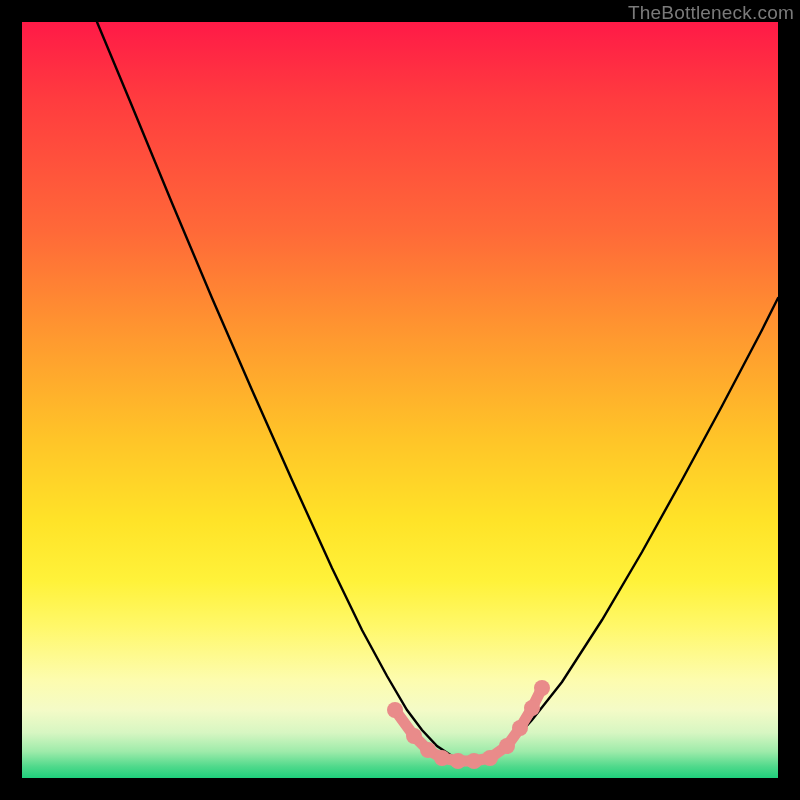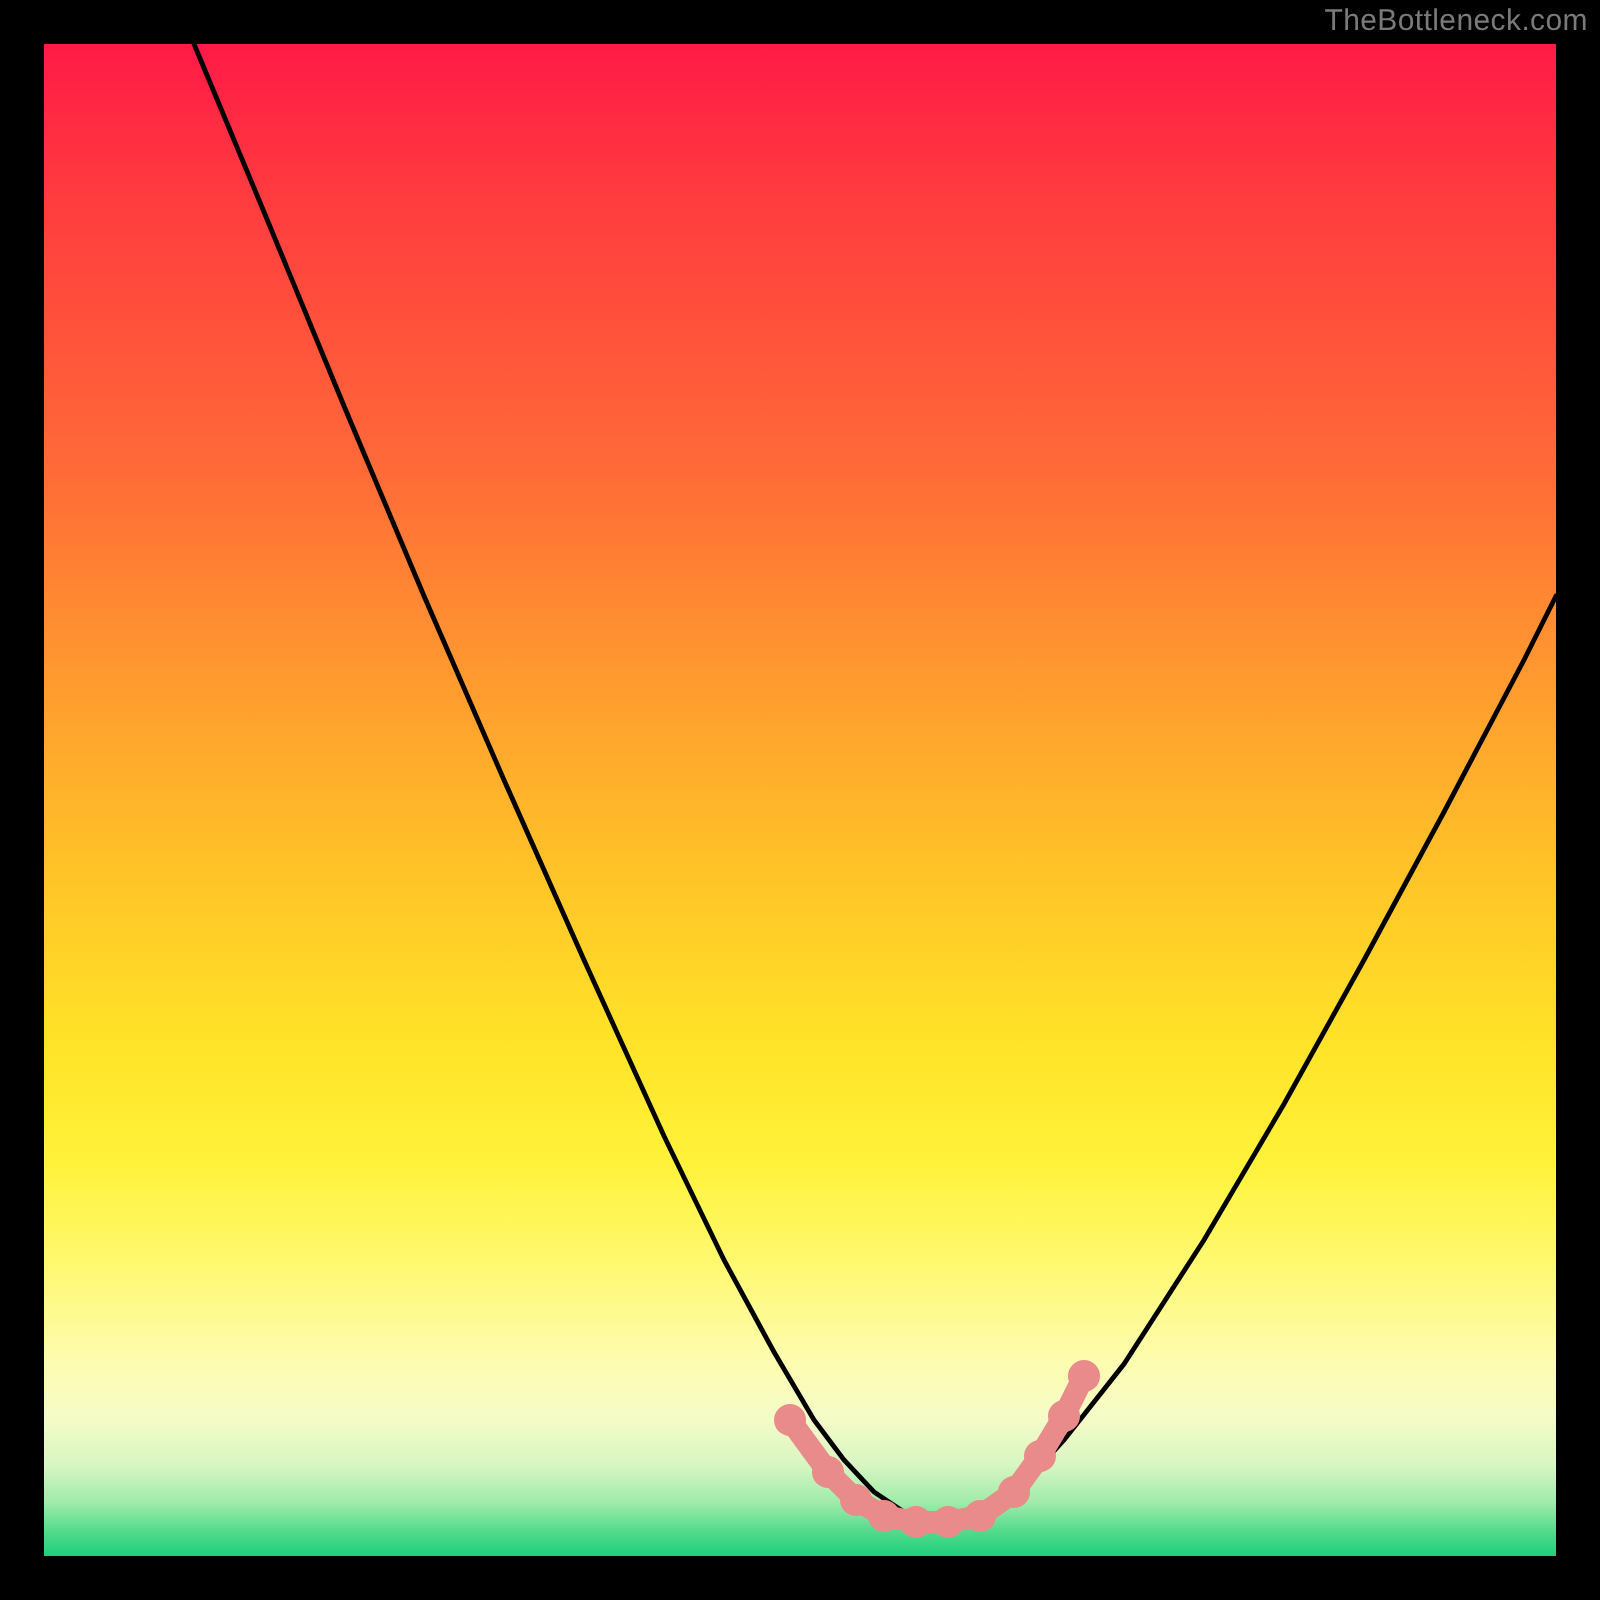--- a/index.html
+++ b/index.html
@@ -50,21 +50,21 @@
     top: 0;
     width: 756px;
     height: 756px;
     overflow: visible;
   }
   .watermark {
     position: absolute;
     top: 2px;
     right: 6px;
     color: #7a7a7a;
-    font-size: 15px;
+    font-size: 19px;
     font-weight: 500;
     letter-spacing: 0.2px;
     user-select: none;
   }
 </style>
 </head>
 <body>
 
 <div class="frame">
   <div class="plot">

